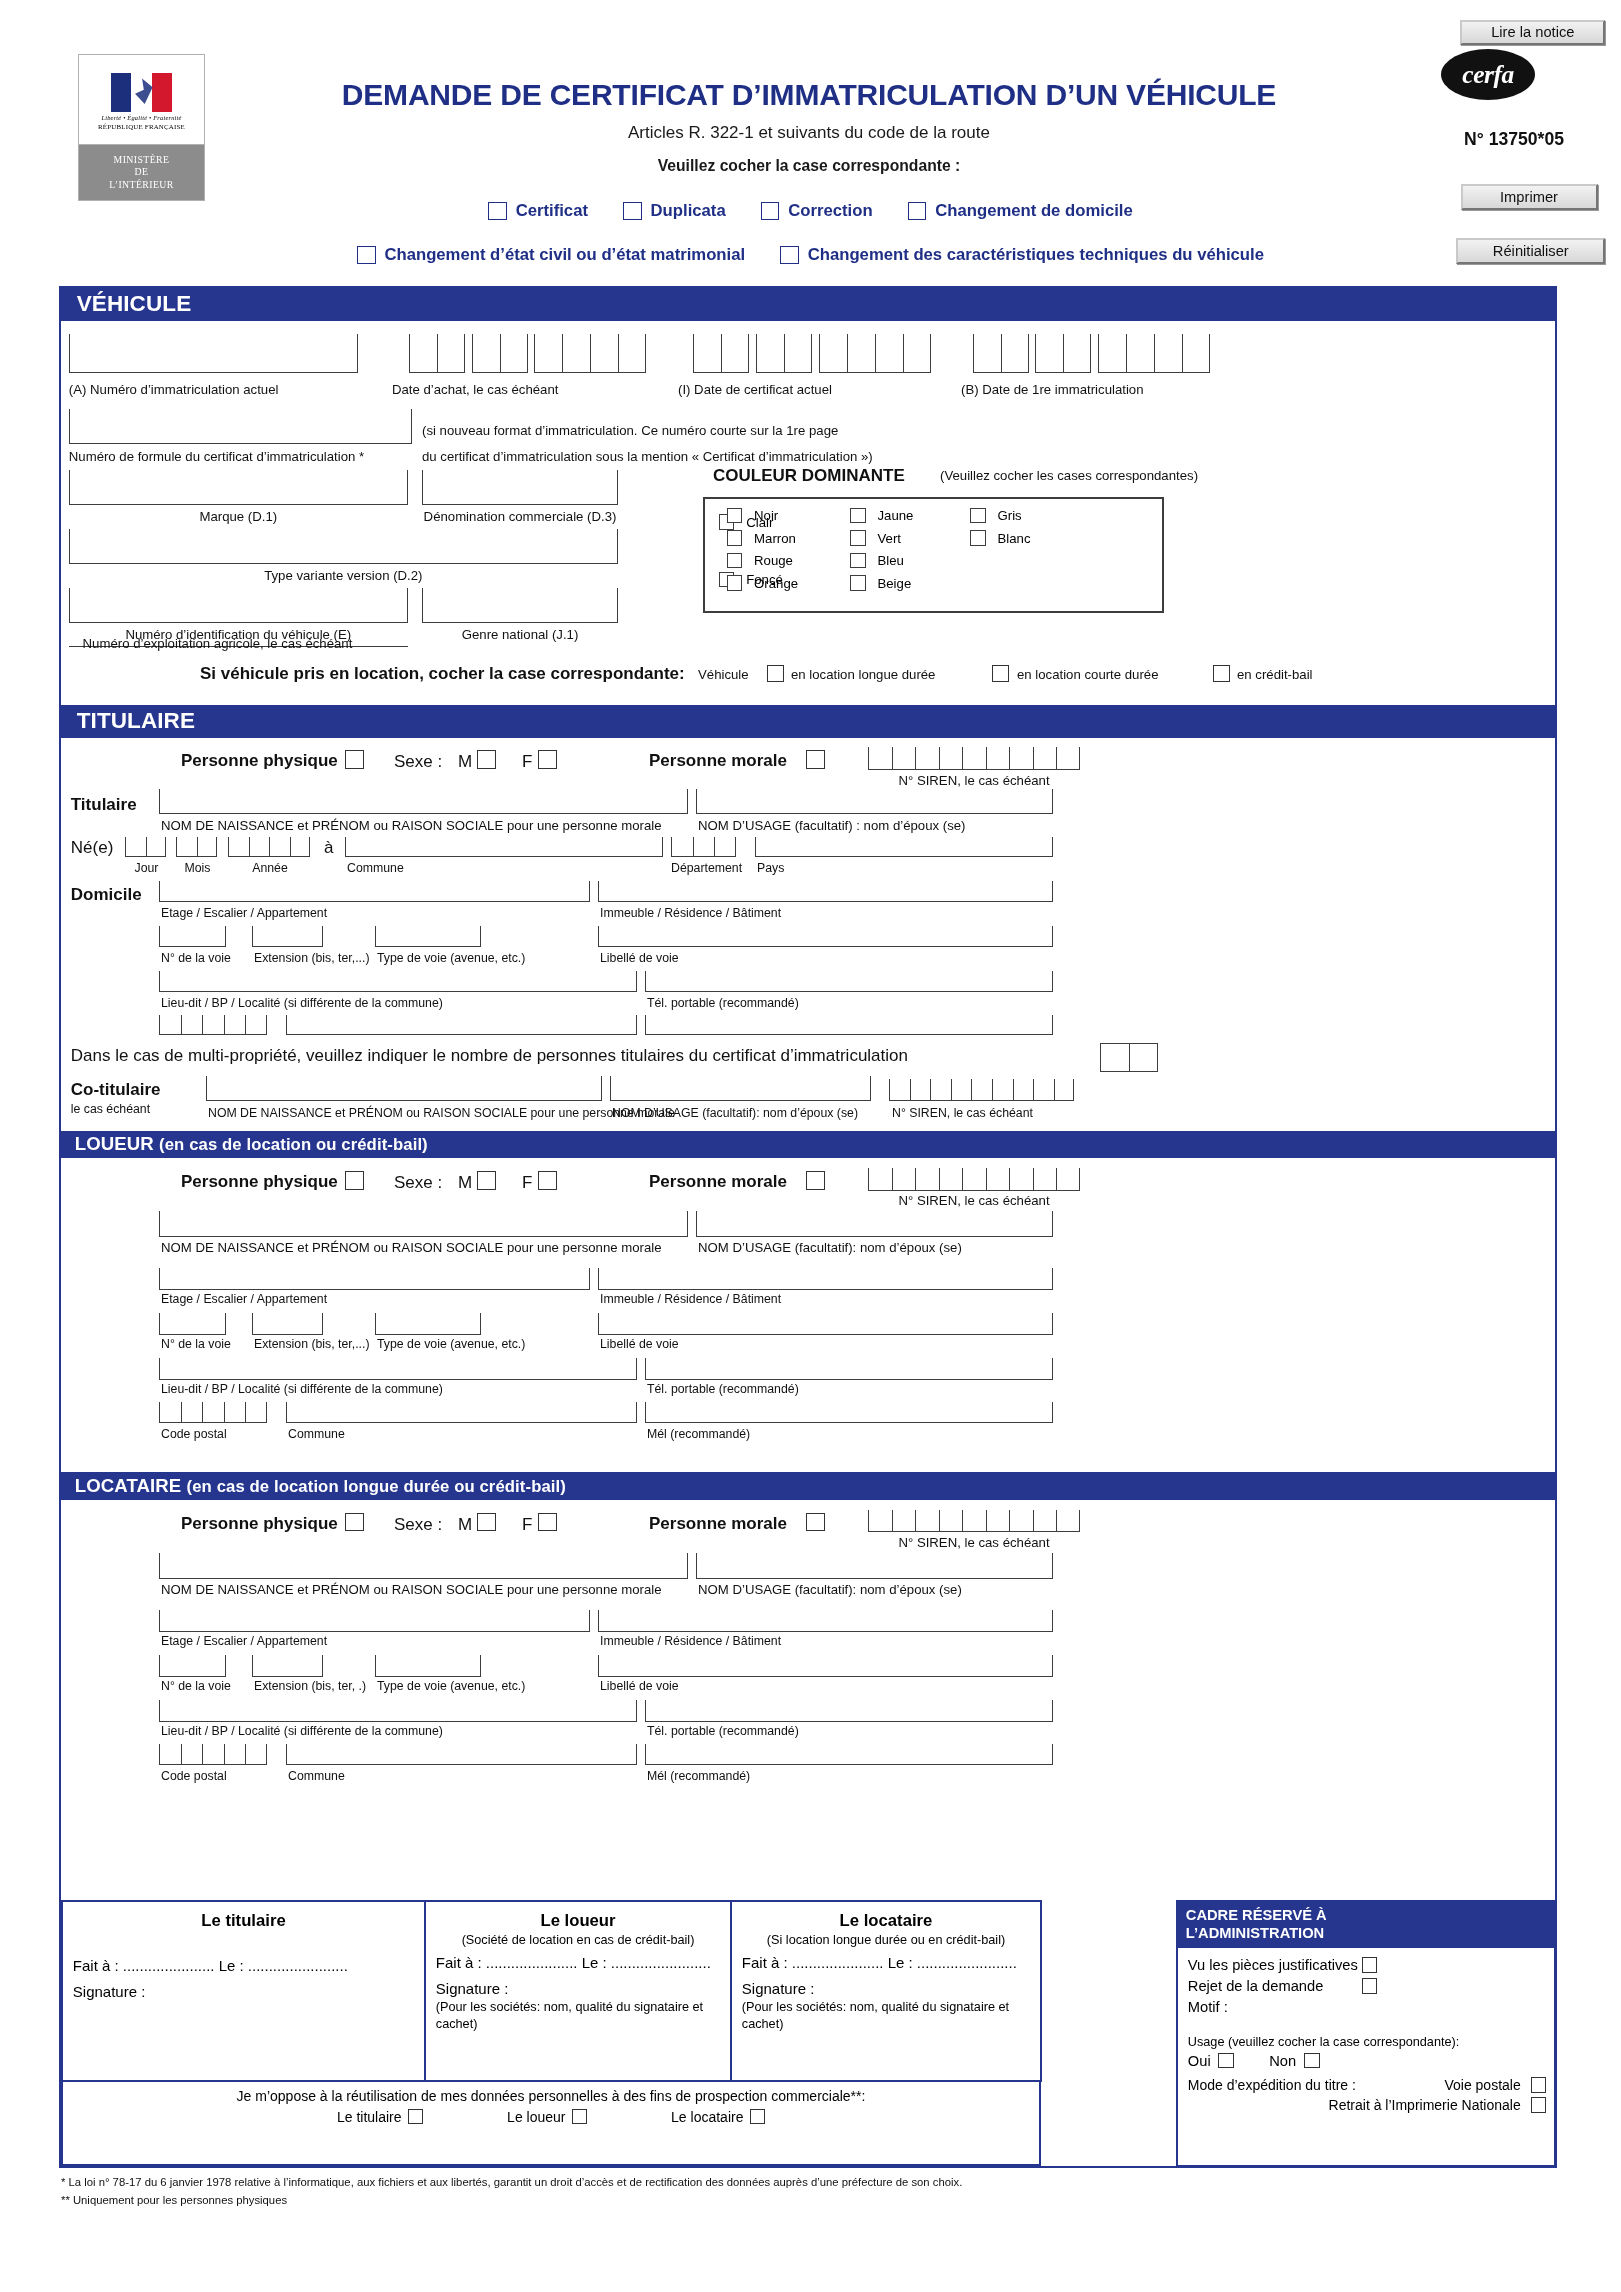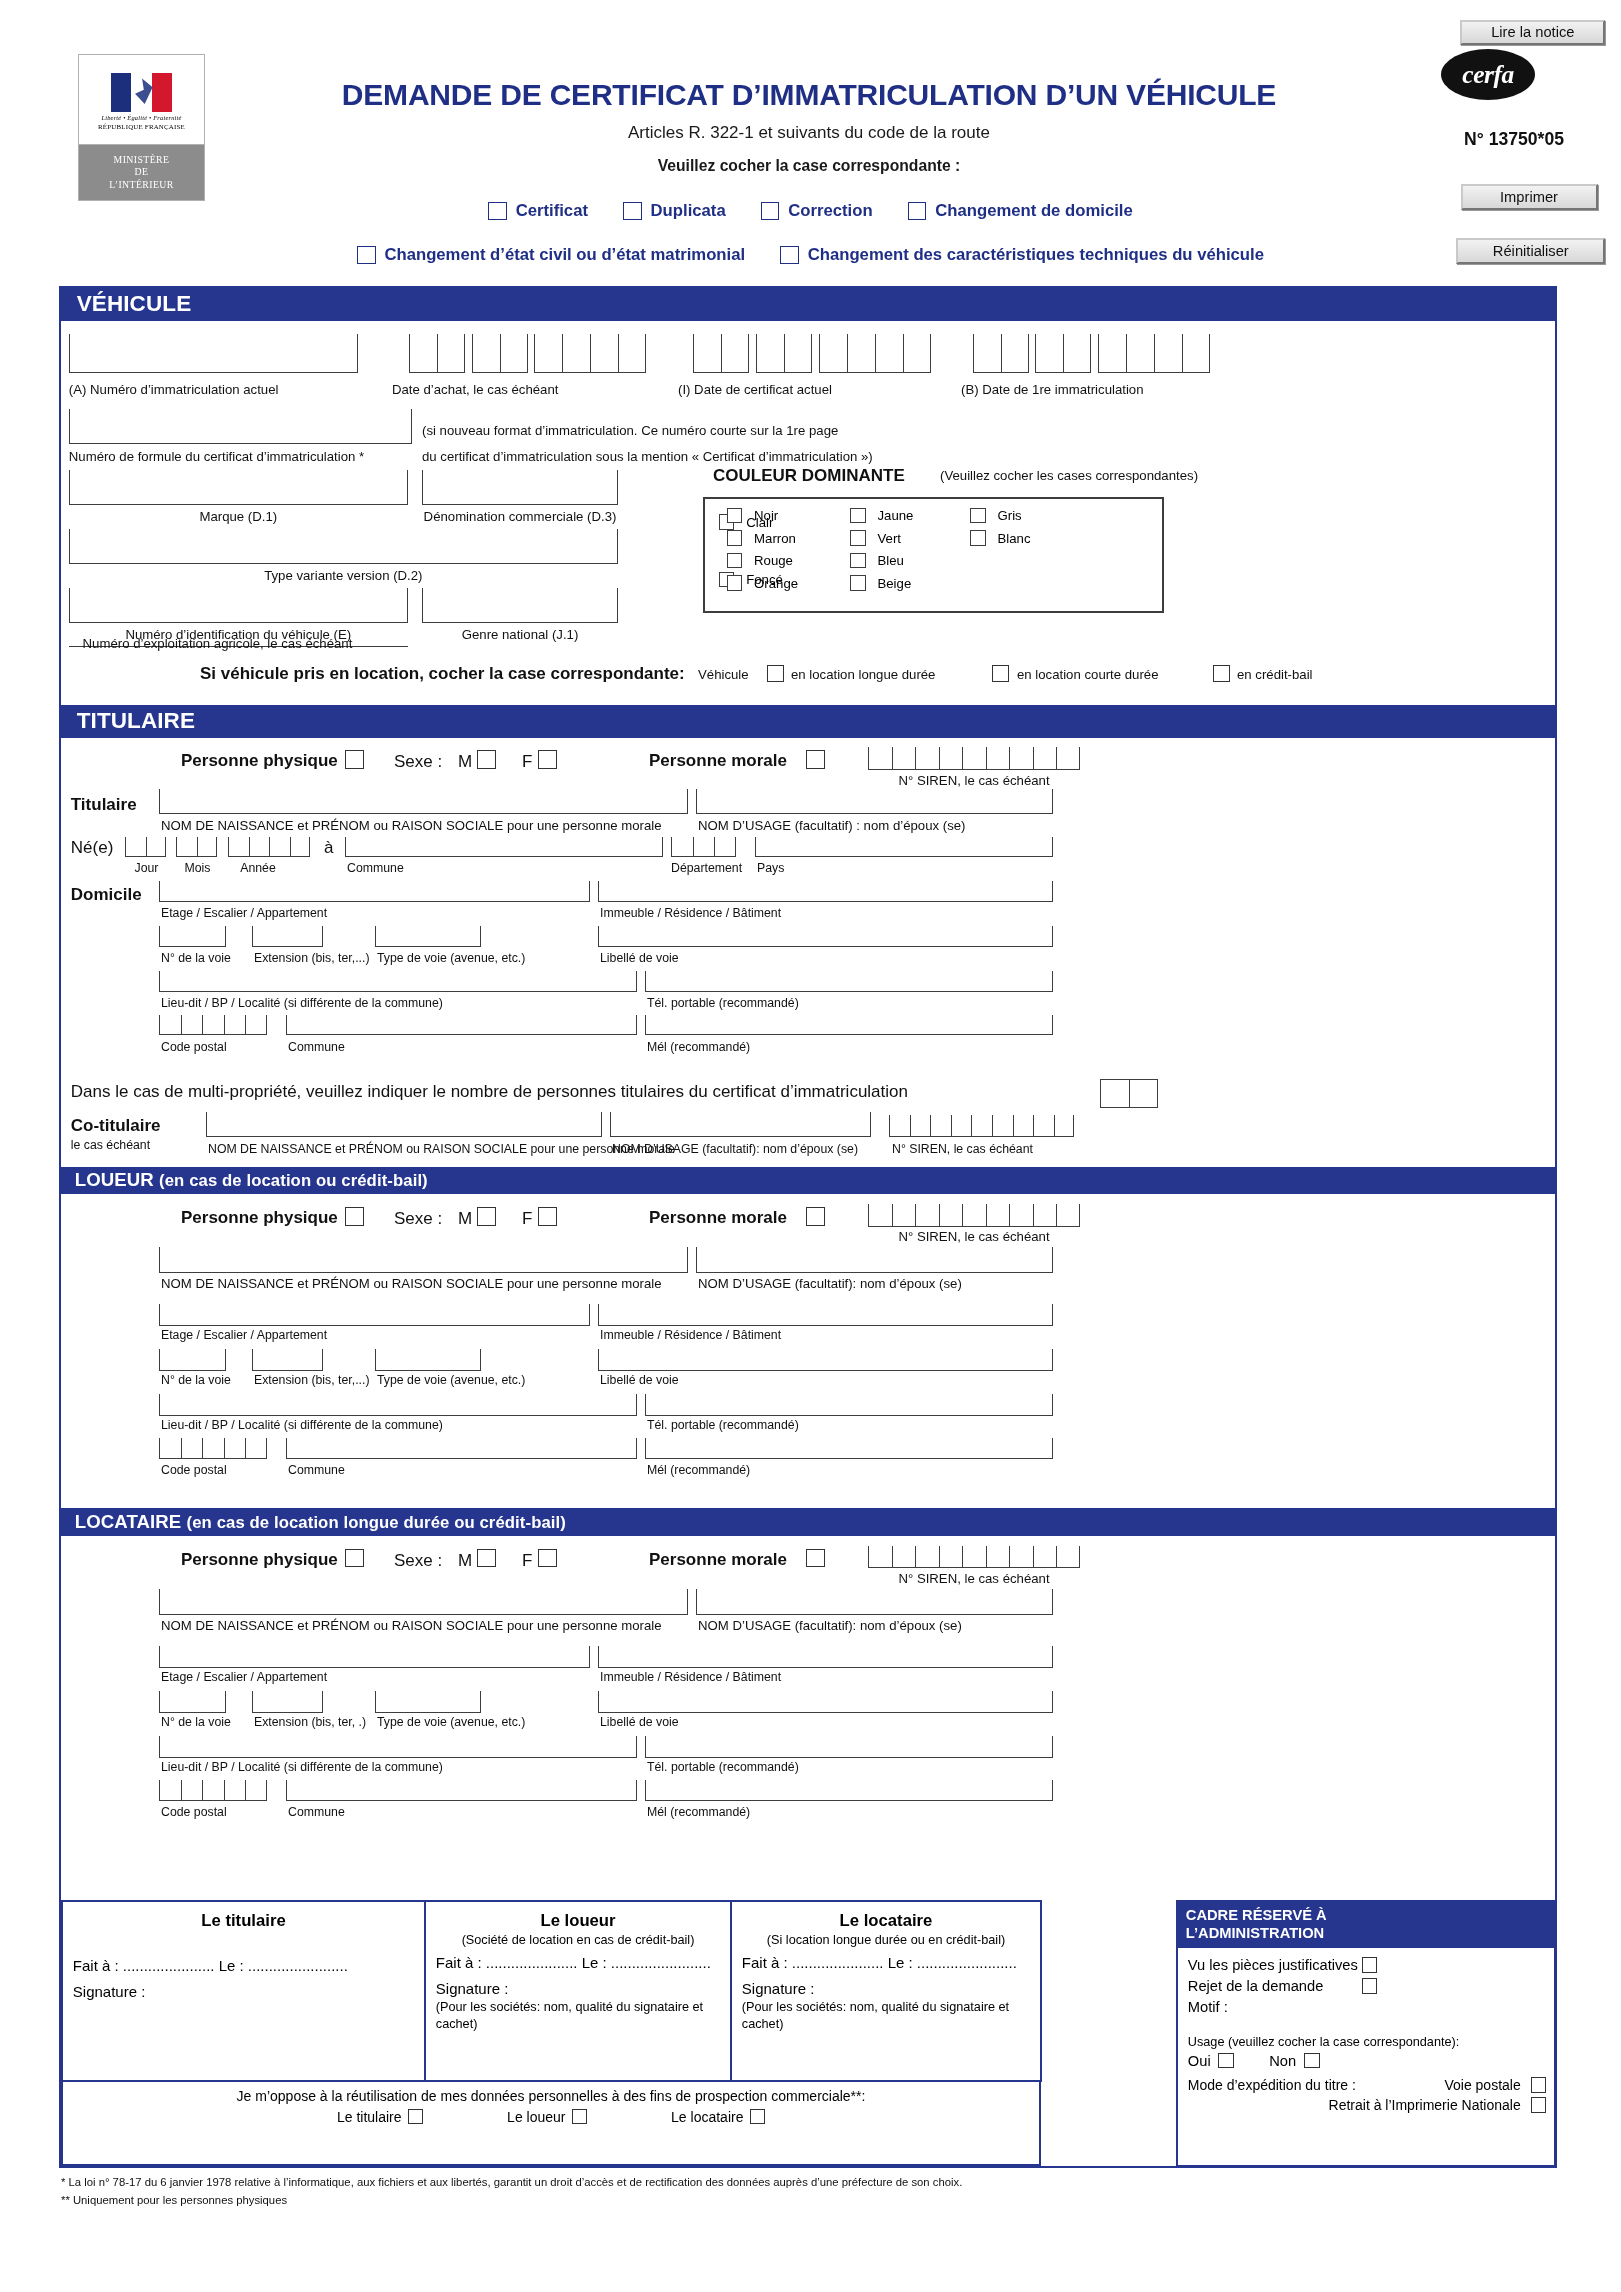--- a/index.html
+++ b/index.html
@@ -466,21 +466,21 @@
         <i style="width:20.6px"></i>
           <i style="width:20.6px"></i>
       </div>
       <div class="lbl c sm" style="left:115px;top:123px;width:43px;">Mois</div>
       <div class="comb" style="left:167px;top:99px;height:20.6px;">
         <i style="width:20.6px"></i>
           <i style="width:20.6px"></i>
           <i style="width:20.6px"></i>
           <i style="width:20.6px"></i>
       </div>
-      <div class="lbl c sm" style="left:155px;top:123px;width:84px;">Année</div>
+      <div class="lbl c sm" style="left:167px;top:123px;width:84px;">Année</div>
       <div class="lbl big" style="left:263px;top:100px;">à</div>
       <div class="fld" style="left:284px;top:99px;width:318px;height:20.6px;"></div>
       <div class="lbl sm" style="left:286px;top:123px;">Commune</div>
       <div class="comb" style="left:610px;top:99px;height:20.6px;">
         <i style="width:21.6px"></i>
           <i style="width:21.6px"></i>
           <i style="width:21.6px"></i>
       </div>
       <div class="lbl sm" style="left:610px;top:123px;">Département</div>
       <div class="fld" style="left:694px;top:99px;width:298px;height:20.6px;"></div>
@@ -513,21 +513,21 @@
           <i style="width:21.6px"></i>
           <i style="width:21.6px"></i>
       </div>
       <div class="lbl sm" style="left:100px;top:302px;">Code postal</div>
       <div class="fld" style="left:225px;top:277px;width:351px;height:20.6px;"></div>
       <div class="lbl sm" style="left:227px;top:302px;">Commune</div>
       <div class="fld" style="left:584px;top:277px;width:408px;height:20.6px;"></div>
       <div class="lbl sm" style="left:586px;top:302px;">Mél (recommandé)</div>
     </div>
 
-    <div class="sect" style="height:90px;position:relative;margin-top:36px;">
+    <div class="sect" style="height:90px;position:relative;">
       <div class="lbl big" style="left:9.8px;top:5.9px;">Dans le cas de multi-propriété, veuillez indiquer le nombre de personnes titulaires du certificat d’immatriculation</div>
       <div class="comb boxed" style="left:1039px;top:2px;height:29px;">
         <i style="width:29px"></i>
           <i style="width:29px"></i>
       </div>
 
       <div class="lbl bb" style="left:9.8px;top:39px;">Co-titulaire</div>
       <div class="lbl sm" style="left:9.8px;top:61px;">le cas échéant</div>
       <div class="fld" style="left:145px;top:35px;width:396px;height:25.5px;"></div>
       <div class="lbl sm" style="left:147px;top:65px;">NOM DE NAISSANCE et PRÉNOM ou RAISON SOCIALE pour une personne morale</div>

